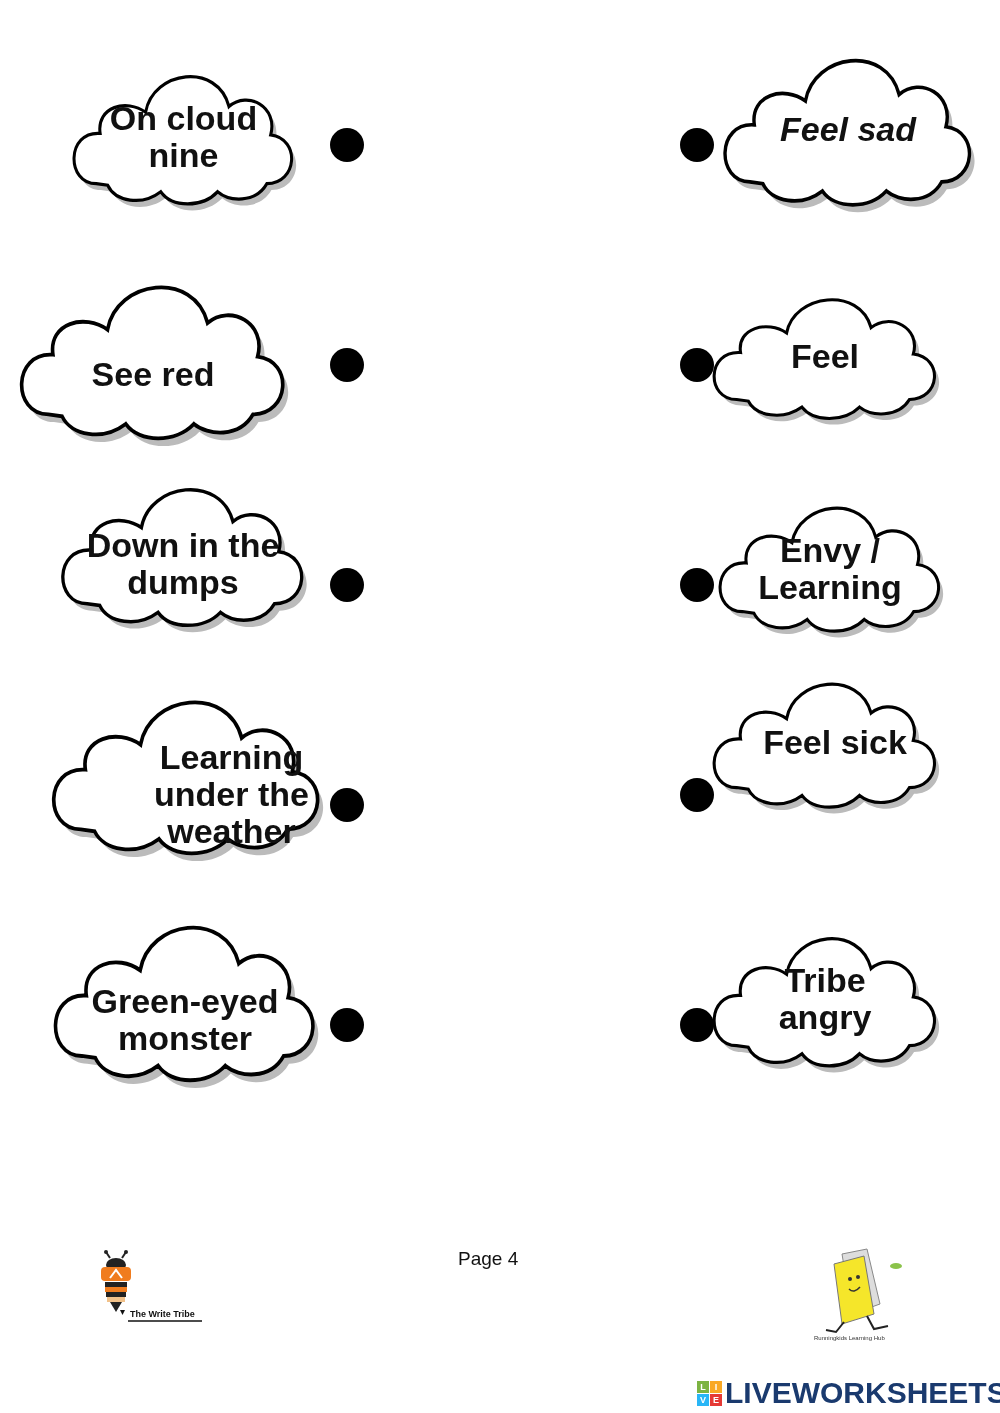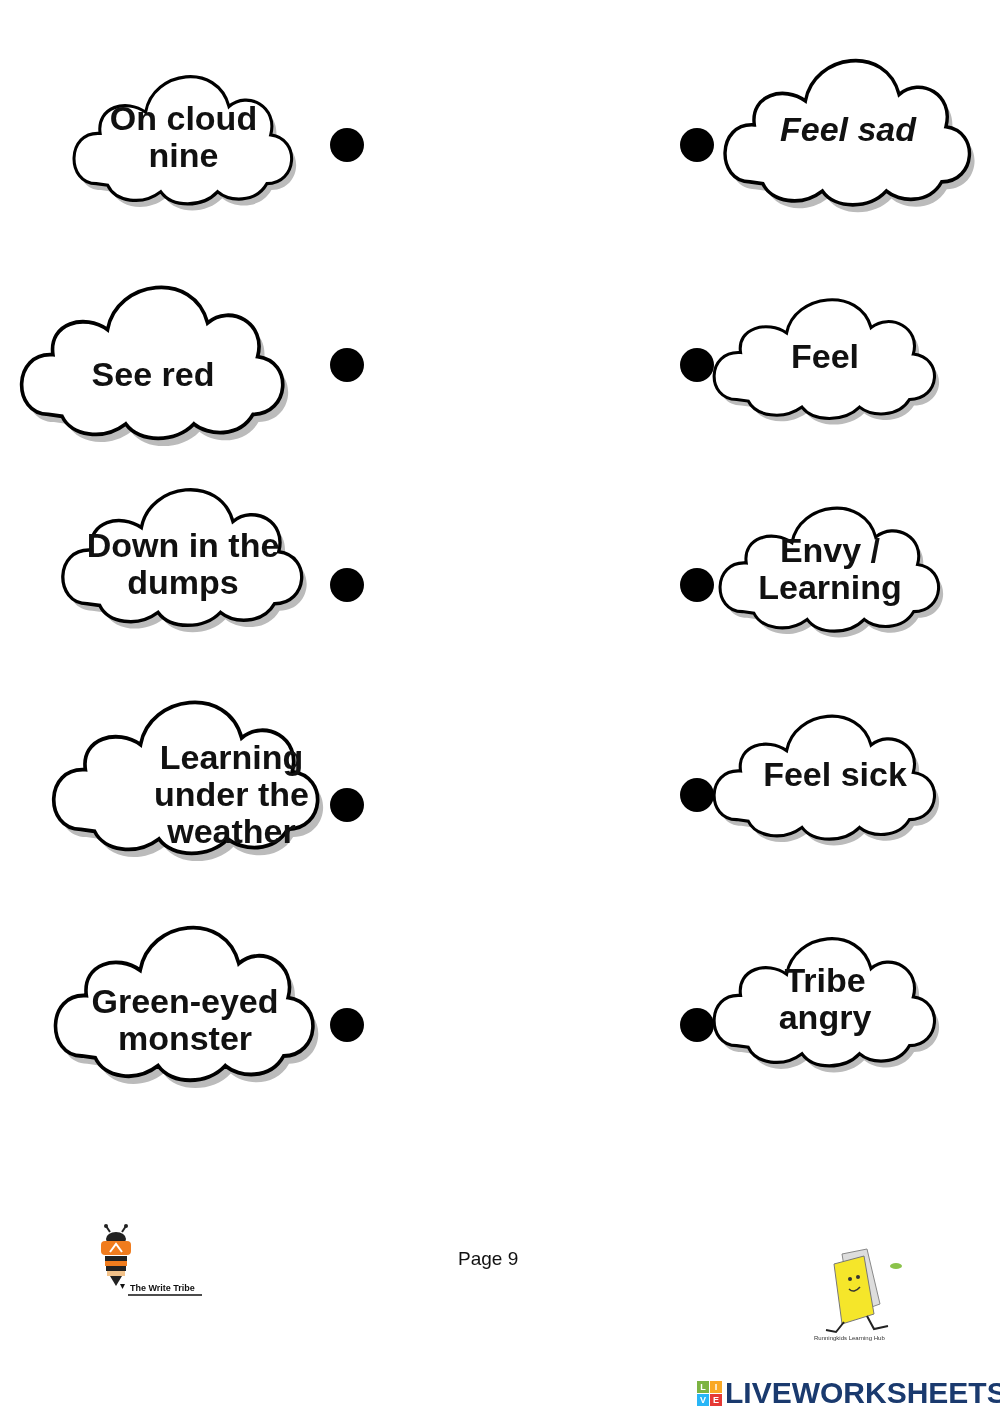--- a/index.html
+++ b/index.html
@@ -2,21 +2,21 @@
 <html><head>
 <meta charset="utf-8">
 <style>
   html,body{margin:0;padding:0;background:#fff;}
   body{width:1000px;height:1413px;position:relative;overflow:hidden;font-family:"Liberation Sans",sans-serif;}
   .cloud{position:absolute;}
   .cloud svg{position:absolute;left:0;top:0;overflow:visible;}
   .cloud .txt{position:absolute;left:0;top:0;width:100%;height:100%;display:flex;align-items:center;justify-content:center;text-align:center;font-weight:bold;font-size:34px;line-height:37px;color:#111;white-space:pre-line;}
   .dot{position:absolute;width:34px;height:34px;border-radius:50%;background:#000;cursor:pointer;}
   .page-num{position:absolute;left:458px;top:1248px;font-size:19px;color:#111;}
-  .logo-left{position:absolute;left:98px;top:1224px;width:110px;height:80px;}
+  .logo-left{position:absolute;left:98px;top:1250px;width:110px;height:80px;}
   .logo-right{position:absolute;left:812px;top:1244px;width:100px;height:100px;}
   .lw{position:absolute;left:697px;top:1377px;height:32px;display:flex;align-items:center;}
   .lw-blocks{display:grid;grid-template-columns:12px 12px;grid-template-rows:12px 12px;gap:1px;margin-right:3px;}
   .lw-blocks span{font-size:9px;font-weight:bold;color:#fff;display:flex;align-items:center;justify-content:center;}
   .lw-text{font-weight:bold;font-size:30px;color:#1a3a6e;letter-spacing:0px;}
 </style>
 </head>
 <body>
 
 <svg width="0" height="0" style="position:absolute">
@@ -97,39 +97,39 @@
 <div class="cloud" style="left:712px;top:494px;width:236px;height:145px;">
   <svg width="236" height="145" viewBox="0 0 310 185" preserveAspectRatio="none">
       <use href="#cloudpath" transform="translate(6,8)" fill="#bbb"></use>
       <use href="#cloudpath" fill="#fff" stroke="#000" stroke-width="4"></use>
     </svg>
   <div class="txt" style="padding-right:38px;padding-top:2px;">Envy /
 Learning</div>
 </div>
 
 <div class="dot" style="left:680px;top:778px;"></div>
-<div class="cloud" style="left:706px;top:702px;width:238px;height:145px;">
+<div class="cloud" style="left:706px;top:670px;width:238px;height:145px;">
   <svg width="238" height="145" viewBox="0 0 310 185" preserveAspectRatio="none">
       <use href="#cloudpath" transform="translate(6,8)" fill="#bbb"></use>
       <use href="#cloudpath" fill="#fff" stroke="#000" stroke-width="4"></use>
     </svg>
   <div class="txt" style="padding-bottom:10px;padding-left:10px;">Feel sick</div>
 </div>
 
 <div class="dot" style="left:680px;top:1008px;"></div>
 <div class="cloud" style="left:706px;top:924px;width:238px;height:150px;">
   <svg width="238" height="150" viewBox="0 0 310 185" preserveAspectRatio="none">
       <use href="#cloudpath" transform="translate(6,8)" fill="#bbb"></use>
       <use href="#cloudpath" fill="#fff" stroke="#000" stroke-width="4"></use>
     </svg>
   <div class="txt" style="padding-right:30px;">Tribe
 angry</div>
 </div>
 
-<div class="page-num">Page 9</div>
+<div class="page-num">Page 4</div>
 
 <div class="logo-left">
   <svg width="110" height="80" viewBox="0 0 110 80">
     <line x1="12" y1="8" x2="8" y2="2" stroke="#222" stroke-width="2"></line>
     <line x1="24" y1="8" x2="28" y2="2" stroke="#222" stroke-width="2"></line>
     <circle cx="8" cy="2" r="2" fill="#222"></circle>
       <circle cx="28" cy="2" r="2" fill="#222"></circle>
     <ellipse cx="18" cy="15" rx="10" ry="7" fill="#222"></ellipse>
     <rect x="3" y="17" width="30" height="14" rx="4" fill="#f07c1e"></rect>
     <path d="M12,28 L18,20 L24,28" stroke="#fff" stroke-width="2" fill="none"></path>

